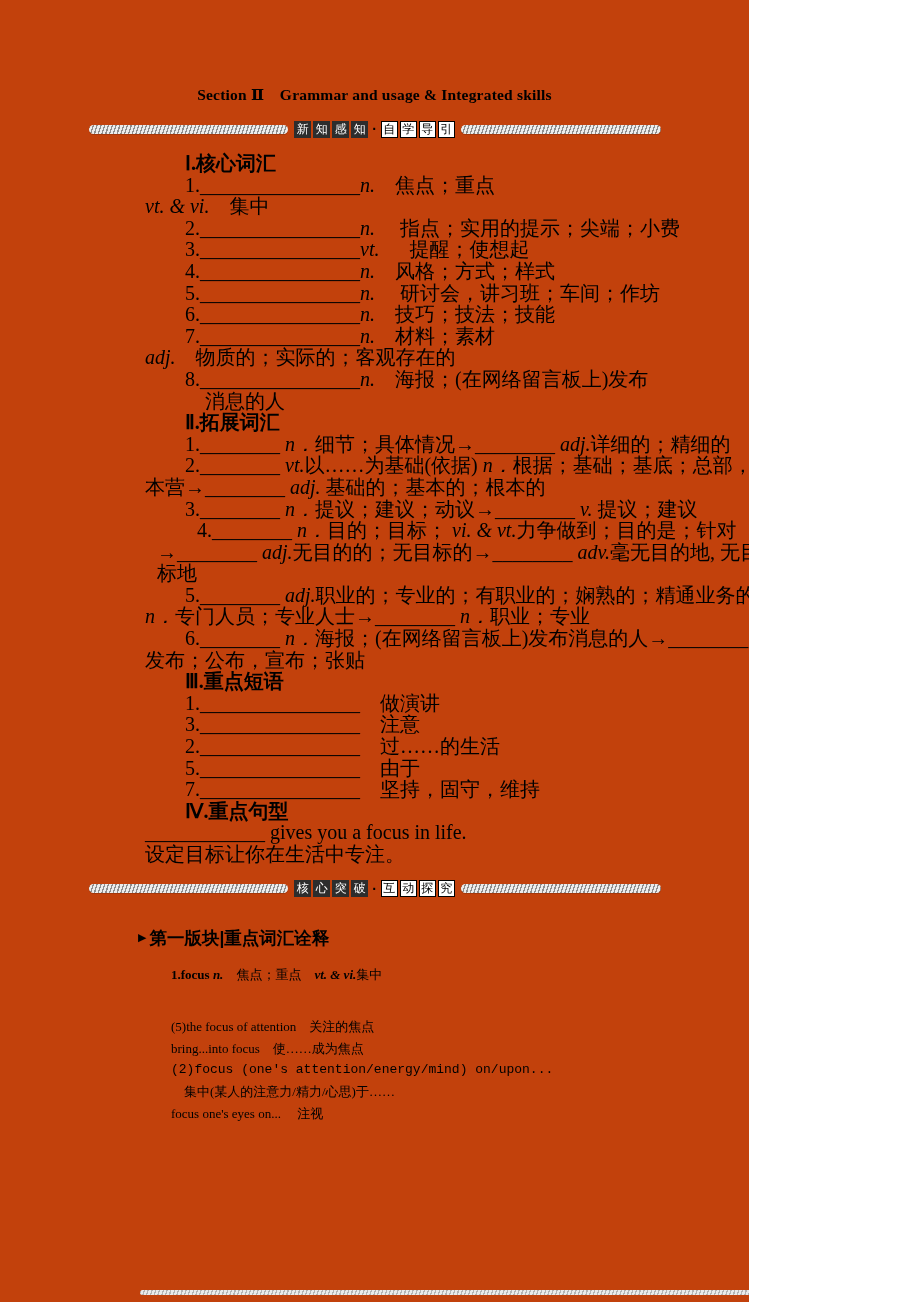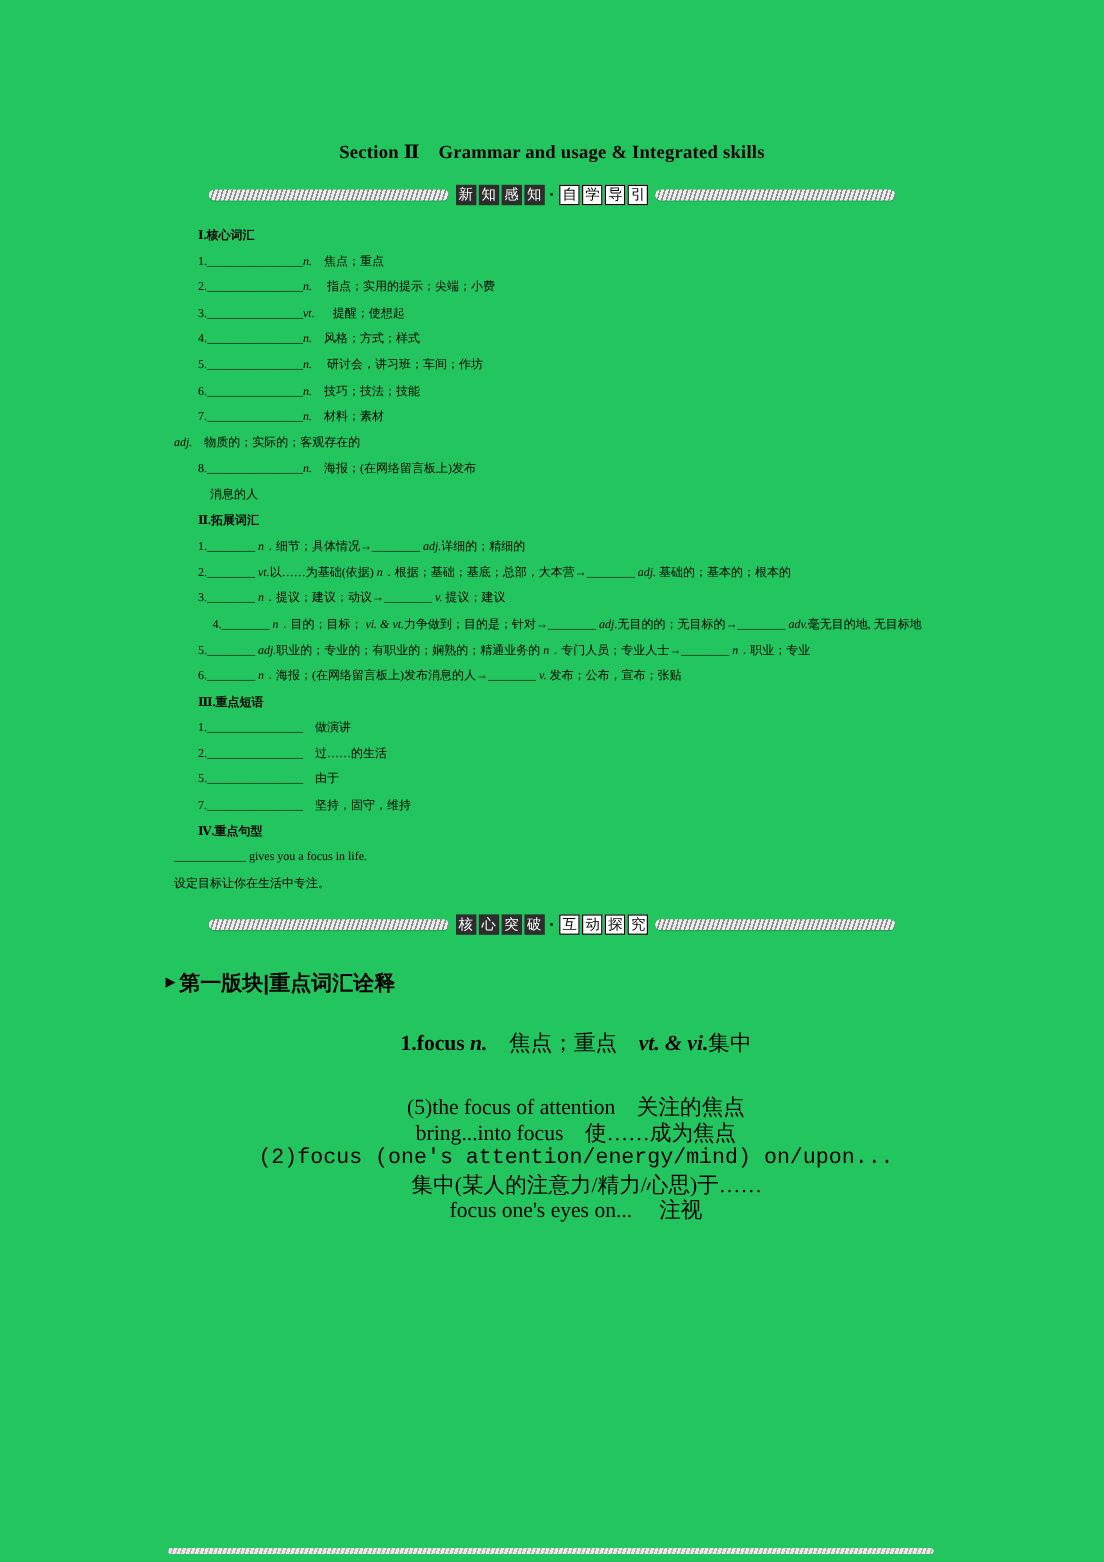--- a/index.html
+++ b/index.html
@@ -2,56 +2,56 @@
 <html><head>
 <meta charset="utf-8">
 <style>
   * { margin:0; padding:0; box-sizing:border-box; }
   html,body { background:#ffffff; }
   body {
     width:920px; height:1302px;
     font-family:"Liberation Serif","DejaVu Serif","DejaVu Sans",serif;
     color:#000;
   }
-  .page { position:relative; width:920px; height:1302px; overflow:hidden; padding-top:117px; background:#22c55e; }
+  .page { position:relative; width:749px; height:1302px; overflow:hidden; padding-top:84px; background:#c2410c; }
 
   .title { text-align:center; font-size:15.5px; font-weight:bold; line-height:22px; letter-spacing:.2px; }
 
   .banner { display:flex; align-items:center; width:572px; margin:13px auto 0; height:20px; }
   .coil {
     flex:1; height:9px; border-radius:5px;
     background:repeating-linear-gradient(108deg,#8d8d8d 0 1.3px,#ececec 1.3px 3.6px);
     box-shadow:0 1px 0 rgba(0,0,0,.15);
   }
   .label-group { display:flex; align-items:center; margin:0 5px; }
   .boxes { display:inline-flex; }
   .boxes .box {
     display:inline-flex; align-items:center; justify-content:center;
     width:17px; height:17px; font-size:12px; line-height:17px;
     font-family:"Liberation Sans","DejaVu Sans",sans-serif; margin:0 1px;
   }
   .boxes-dark .box { background:#2d2d2d; color:#fff; }
   .boxes-light .box { background:#fff; color:#000; border:1px solid #000; }
   .dot { font-size:14px; font-weight:bold; margin:0 3px; font-family:"Liberation Sans","DejaVu Sans",sans-serif; }
 
-  .content { margin:14px 0 0 145px; width:634px; font-size:10px; line-height:21.6px; }
+  .content { margin:14px 0 0 145px; width:634px; font-size:20px; line-height:21.6px;font-family:Liberation Serif, serif; }
   .tl { margin:0; white-space:pre-wrap; }
   .it { font-style:italic; }
   .bd { font-weight:bold; }
   .sec-heading { font-weight:bold; text-indent:2em; white-space:pre-wrap; }
 
   .block-heading {
     margin:27px 0 0 138px;
     font-family:"Liberation Sans","DejaVu Sans",sans-serif;
     font-weight:bold; font-size:17.5px; line-height:24px;
     display:flex; align-items:center;
   }
   .tri { font-size:11px; margin-right:3px; line-height:1; }
 
-  .block-body { margin:28px 0 0 145px; width:634px; font-size:18px; line-height:21.6px;text-align:center; }
+  .block-body { margin:14px 0 0 145px; width:634px; font-size:13px; line-height:21.6px; }
   .detail-gap { margin-top:31px; }
 
   .bottom-bar {
     position:absolute; left:140px; bottom:7px; width:638px; height:5px; border-radius:3px;
     background:repeating-linear-gradient(108deg,#b3b3b3 0 1.3px,#e9e9e9 1.3px 3.6px);
   }
 </style>
 </head>
 <body>
 
@@ -76,20 +76,21 @@
           <span class="box">引</span>
         </span>
     </div>
     <div class="coil"></div>
   </div>
 
   <div class="content">
     <p class="sec-heading">Ⅰ.核心词汇</p>
     <div>
         <p class="tl" style="text-indent: 2em;"><span>1.________________</span><span class="it">n.</span><span>　焦点；重点</span></p>
+        <p class="tl" style="text-indent: 0em;"><span class="it">vt. &amp; vi.</span><span>　集中</span></p>
         <p class="tl" style="text-indent: 2em;"><span>2.________________</span><span class="it">n.</span><span>　 指点；实用的提示；尖端；小费</span></p>
         <p class="tl" style="text-indent: 2em;"><span>3.________________</span><span class="it">vt.</span><span>　  提醒；使想起</span></p>
         <p class="tl" style="text-indent: 2em;"><span>4.________________</span><span class="it">n.</span><span>　风格；方式；样式</span></p>
         <p class="tl" style="text-indent: 2em;"><span>5.________________</span><span class="it">n.</span><span>　 研讨会，讲习班；车间；作坊</span></p>
         <p class="tl" style="text-indent: 2em;"><span>6.________________</span><span class="it">n.</span><span>　技巧；技法；技能</span></p>
         <p class="tl" style="text-indent: 2em;"><span>7.________________</span><span class="it">n.</span><span>　材料；素材</span></p>
         <p class="tl" style="text-indent: 0em;"><span class="it">adj.</span><span>　物质的；实际的；客观存在的</span></p>
         <p class="tl" style="text-indent: 2em;"><span>8.________________</span><span class="it">n.</span><span>　海报；(在网络留言板上)发布</span></p>
         <p class="tl" style="text-indent: 3em;"><span>消息的人</span></p>
       </div>
@@ -100,20 +101,21 @@
         <p class="tl" style="text-indent: 2em;"><span>2.________ </span><span class="it">vt.</span><span>以……为基础(依据) </span><span class="it">n．</span><span>根据；基础；基底；总部，大本营→________ </span><span class="it">adj.</span><span> 基础的；基本的；根本的</span></p>
         <p class="tl" style="text-indent: 2em;"><span>3.________ </span><span class="it">n．</span><span>提议；建议；动议→________ </span><span class="it">v.</span><span> 提议；建议</span></p>
         <p class="tl" style="text-indent: 2em; margin-left: 12px;"><span>4.________ </span><span class="it">n．</span><span>目的；目标； </span><span class="it">vi. &amp; vt.</span><span>力争做到；目的是；针对→________ </span><span class="it">adj.</span><span>无目的的；无目标的→________ </span><span class="it">adv.</span><span>毫无目的地, 无目标地</span></p>
         <p class="tl" style="text-indent: 2em;"><span>5.________ </span><span class="it">adj.</span><span>职业的；专业的；有职业的；娴熟的；精通业务的 </span><span class="it">n．</span><span>专门人员；专业人士→________ </span><span class="it">n．</span><span>职业；专业</span></p>
         <p class="tl" style="text-indent: 2em;"><span>6.________ </span><span class="it">n．</span><span>海报；(在网络留言板上)发布消息的人→________ </span><span class="it">v.</span><span> 发布；公布，宣布；张贴</span></p>
       </div>
 
     <p class="sec-heading">Ⅲ.重点短语</p>
     <div>
         <p class="tl" style="text-indent: 2em;"><span>1.________________　做演讲</span></p>
+        <p class="tl" style="text-indent: 2em;"><span>3.________________　注意</span></p>
         <p class="tl" style="text-indent: 2em;"><span>2.________________　过……的生活</span></p>
         <p class="tl" style="text-indent: 2em;"><span>5.________________　由于</span></p>
         <p class="tl" style="text-indent: 2em;"><span>7.________________　坚持，固守，维持</span></p>
       </div>
 
     <p class="sec-heading">Ⅳ.重点句型</p>
     <div>
         <p class="tl" style="text-indent: 0em;"><span>____________ gives you a focus in life.</span></p>
         <p class="tl" style="text-indent: 0em;"><span>设定目标让你在生活中专注。</span></p>
       </div>

